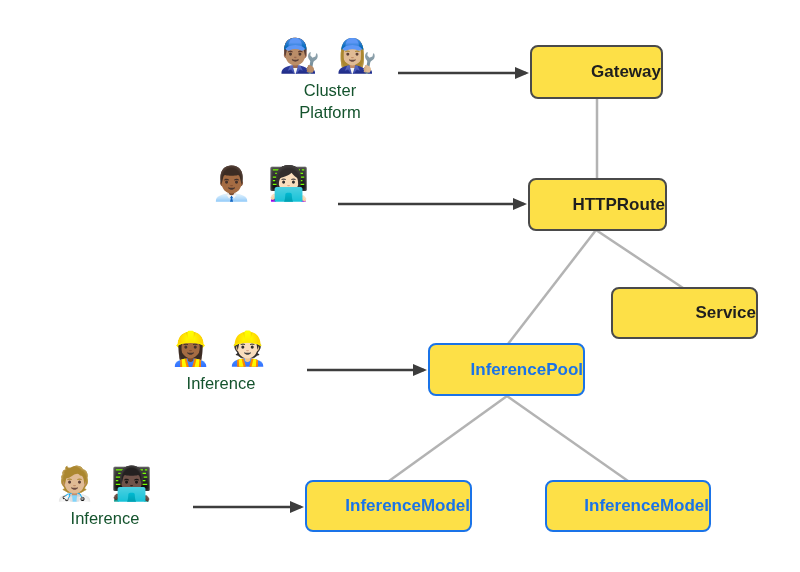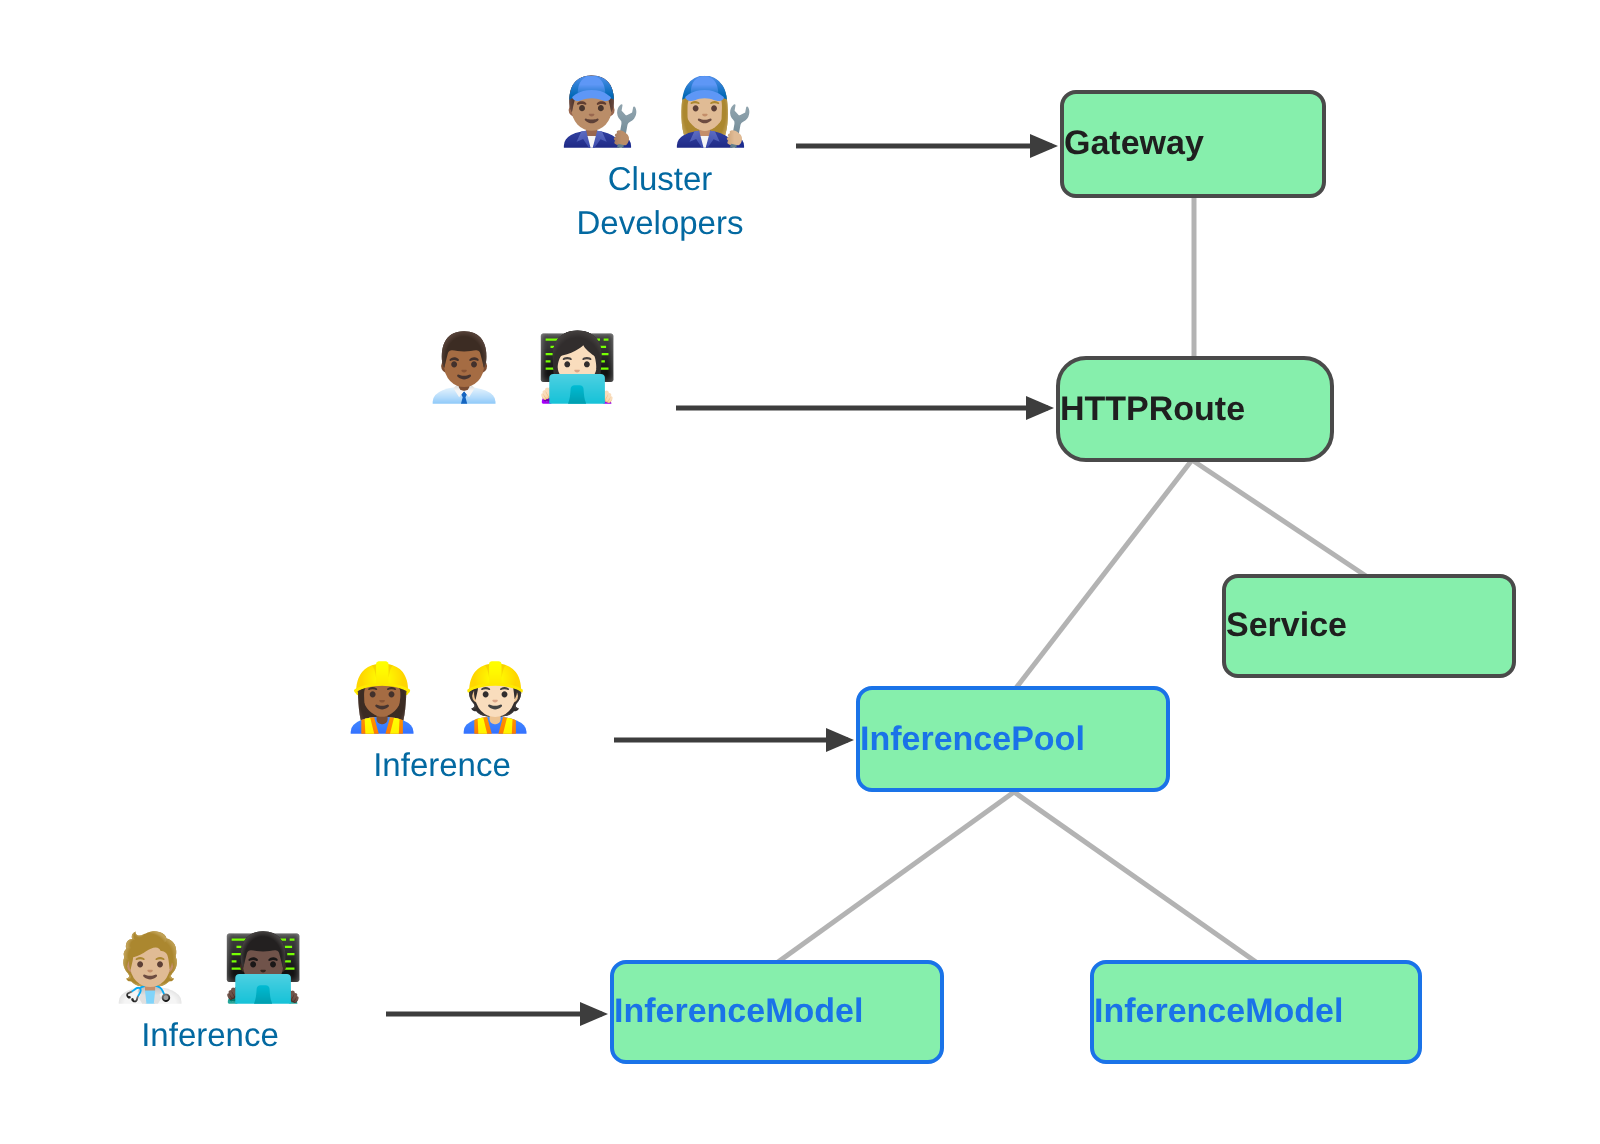--- a/index.html
+++ b/index.html
@@ -24,53 +24,53 @@
     z-index: 0;
   }
   line.line  { stroke: #b3b3b3; stroke-width: 2.5; }
   line.arrow { stroke: #3d3d3d; stroke-width: 2.5; }
 
   .node {
     position: absolute;
     z-index: 1;
     display: flex;
     align-items: center;
-    justify-content: flex-start;
-    background: #86efac;
+    justify-content: flex-end;
+    background: #fde047;
     border-radius: 8px;
     font-weight: bold;
     font-size: 17px;
     box-sizing: border-box;
     white-space: nowrap;
   }
   .node.gray { border: 2.5px solid #4a4a4a; color: #1f1f1f; }
   .node.blue { border: 2.5px solid #1a73e8; color: #1a73e8; }
 
   #n-gateway            { left: 530px; top: 45px;  width: 133px; height: 54px; }
-  #n-httproute          { left: 528px; top: 178px; width: 139px; height: 53px; border-radius: 15px; }
+  #n-httproute          { left: 528px; top: 178px; width: 139px; height: 53px; }
   #n-service            { left: 611px; top: 287px; width: 147px; height: 52px; }
   #n-inferencepool      { left: 428px; top: 343px; width: 157px; height: 53px; }
   #n-inferencemodel-l   { left: 305px; top: 480px; width: 167px; height: 52px; }
   #n-inferencemodel-r   { left: 545px; top: 480px; width: 166px; height: 52px; }
 
   .persona {
     position: absolute;
     z-index: 1;
     text-align: center;
   }
   .persona .emojis {
     font-size: 33px;
     line-height: 40px;
     letter-spacing: 3px;
     white-space: nowrap;
   }
   .persona .plabel {
     font-size: 16.5px;
     line-height: 22px;
-    color: #0369a1;
+    color: #14532d;
     margin-top: 3px;
     white-space: nowrap;
   }
 
   #p-cluster-operators          { left: 250px; top: 36px;  width: 160px; }
   #p-application-developers     { left: 172px; top: 164px; width: 180px; }
   #p-inference-platform-owners  { left: 131px; top: 329px; width: 180px; }
   #p-inference-workload-owners  { left: 10px;  top: 464px; width: 190px; }
 </style>
 </head>
@@ -111,21 +111,21 @@
     <span>InferenceModel</span>
   </div>
   <div class="node blue" id="n-inferencemodel-r">
     <span>InferenceModel</span>
   </div>
 
   <div class="persona" id="p-cluster-operators">
     <div class="emojis">👨🏽‍🔧 👩🏼‍🔧</div>
     <div class="plabel">
       <div>Cluster</div>
-      <div>Developers</div>
+      <div>Platform</div>
     </div>
   </div>
 
   <div class="persona" id="p-application-developers">
     <div class="emojis">👨🏾‍💼 👩🏻‍💻</div>
   </div>
 
   <div class="persona" id="p-inference-platform-owners">
     <div class="emojis">👷🏾‍♀️ 👷🏻</div>
     <div class="plabel">

